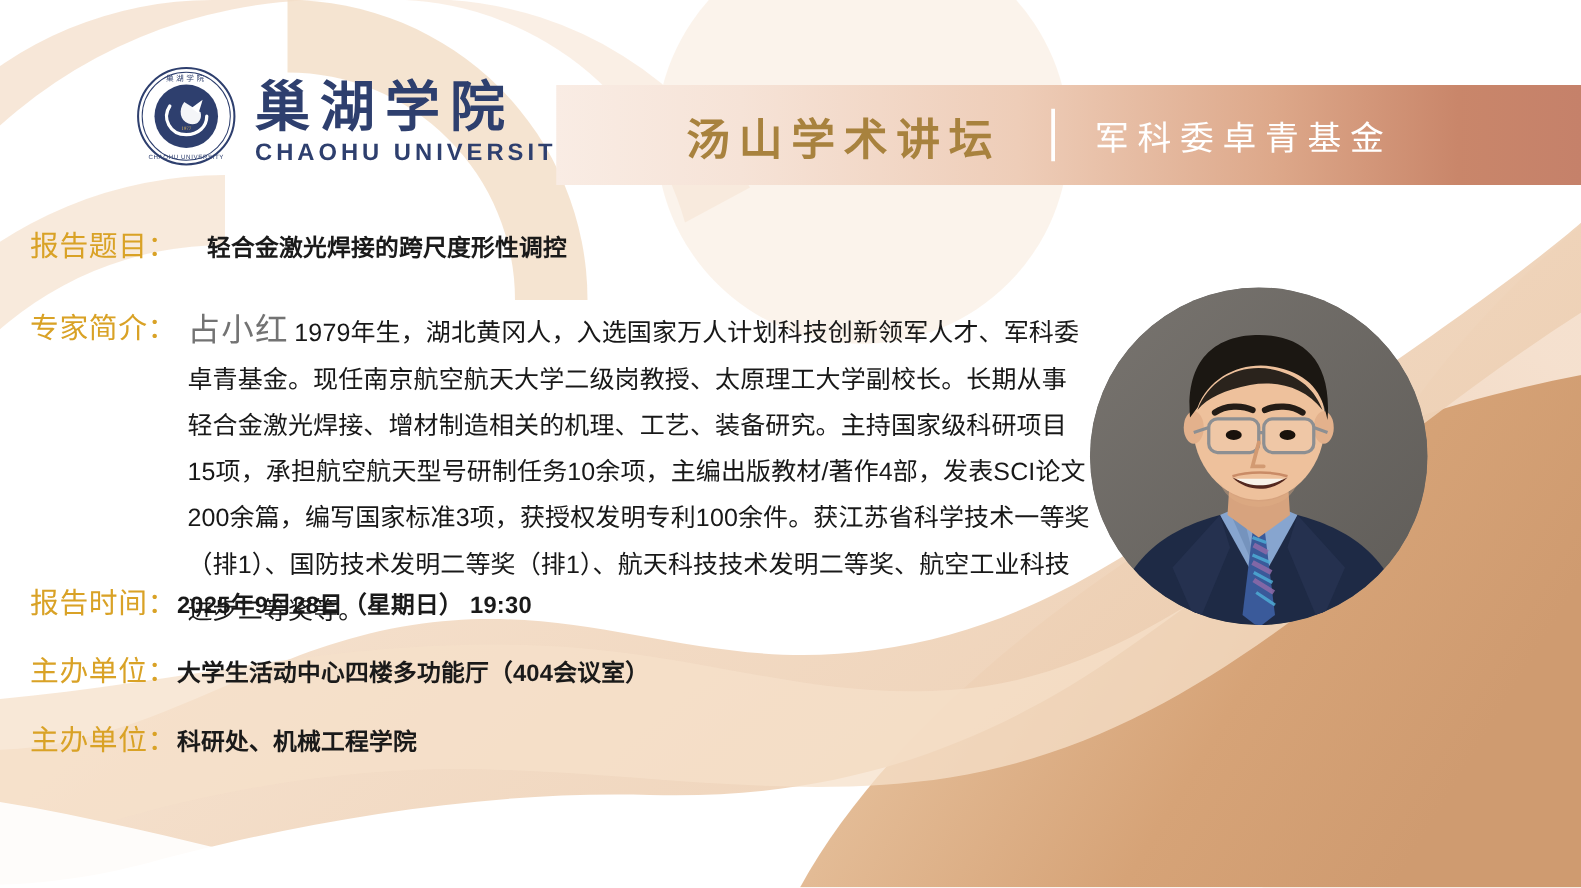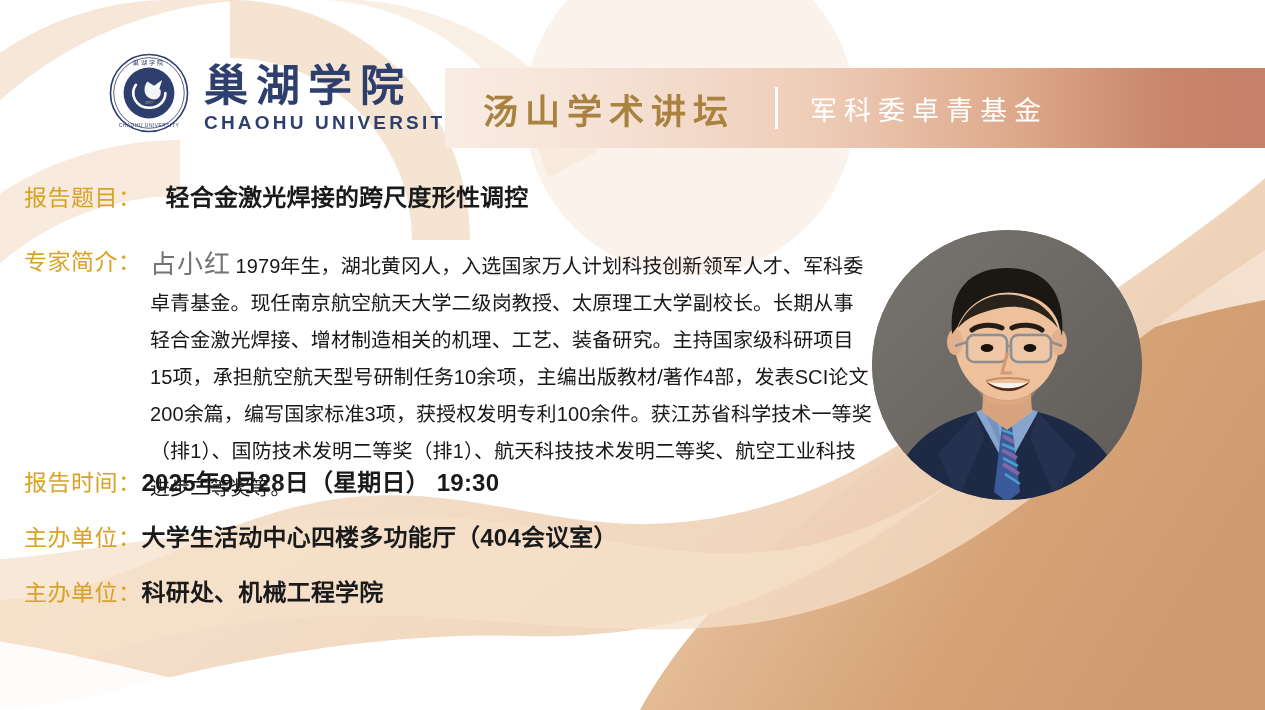--- a/index.html
+++ b/index.html
@@ -36,21 +36,21 @@
                 #f9ece4 0%,
                 #f6e3d7 18%,
                 #eecdb8 45%,
                 #dda88a 70%,
                 #c9866a 88%,
                 #c5816a 100%);
     display: flex;
     align-items: center;
   }
   .banner-main {
-    margin-left: 38px;
+    margin-left: 104px;
     font-size: 35px;
     font-weight: bold;
     letter-spacing: 7px;
     color: #a8823e;
     font-family: "Liberation Sans", "DejaVu Sans", sans-serif;
     white-space: nowrap;
   }
   .banner-divider {
     width: 3px;
     height: 42px;
@@ -113,21 +113,21 @@
     white-space: nowrap;
   }
   .field-label {
     font-size: 23px;
     color: #d9a226;
     font-weight: normal;
     letter-spacing: 0.5px;
     flex: none;
   }
   .field-value {
-    font-size: 24px;
+    font-size: 19px;
     font-weight: bold;
     color: #1a1a1a;
     letter-spacing: 0.2px;
   }
 
   #row-title   { left: 24px; top: 178px; gap: 24px; }
   #row-bio     { left: 24px; top: 243px; }
   #row-time    { left: 24px; top: 463px; }
   #row-place   { left: 24px; top: 518px; }
   #row-host    { left: 24px; top: 573px; text-align: center; }

